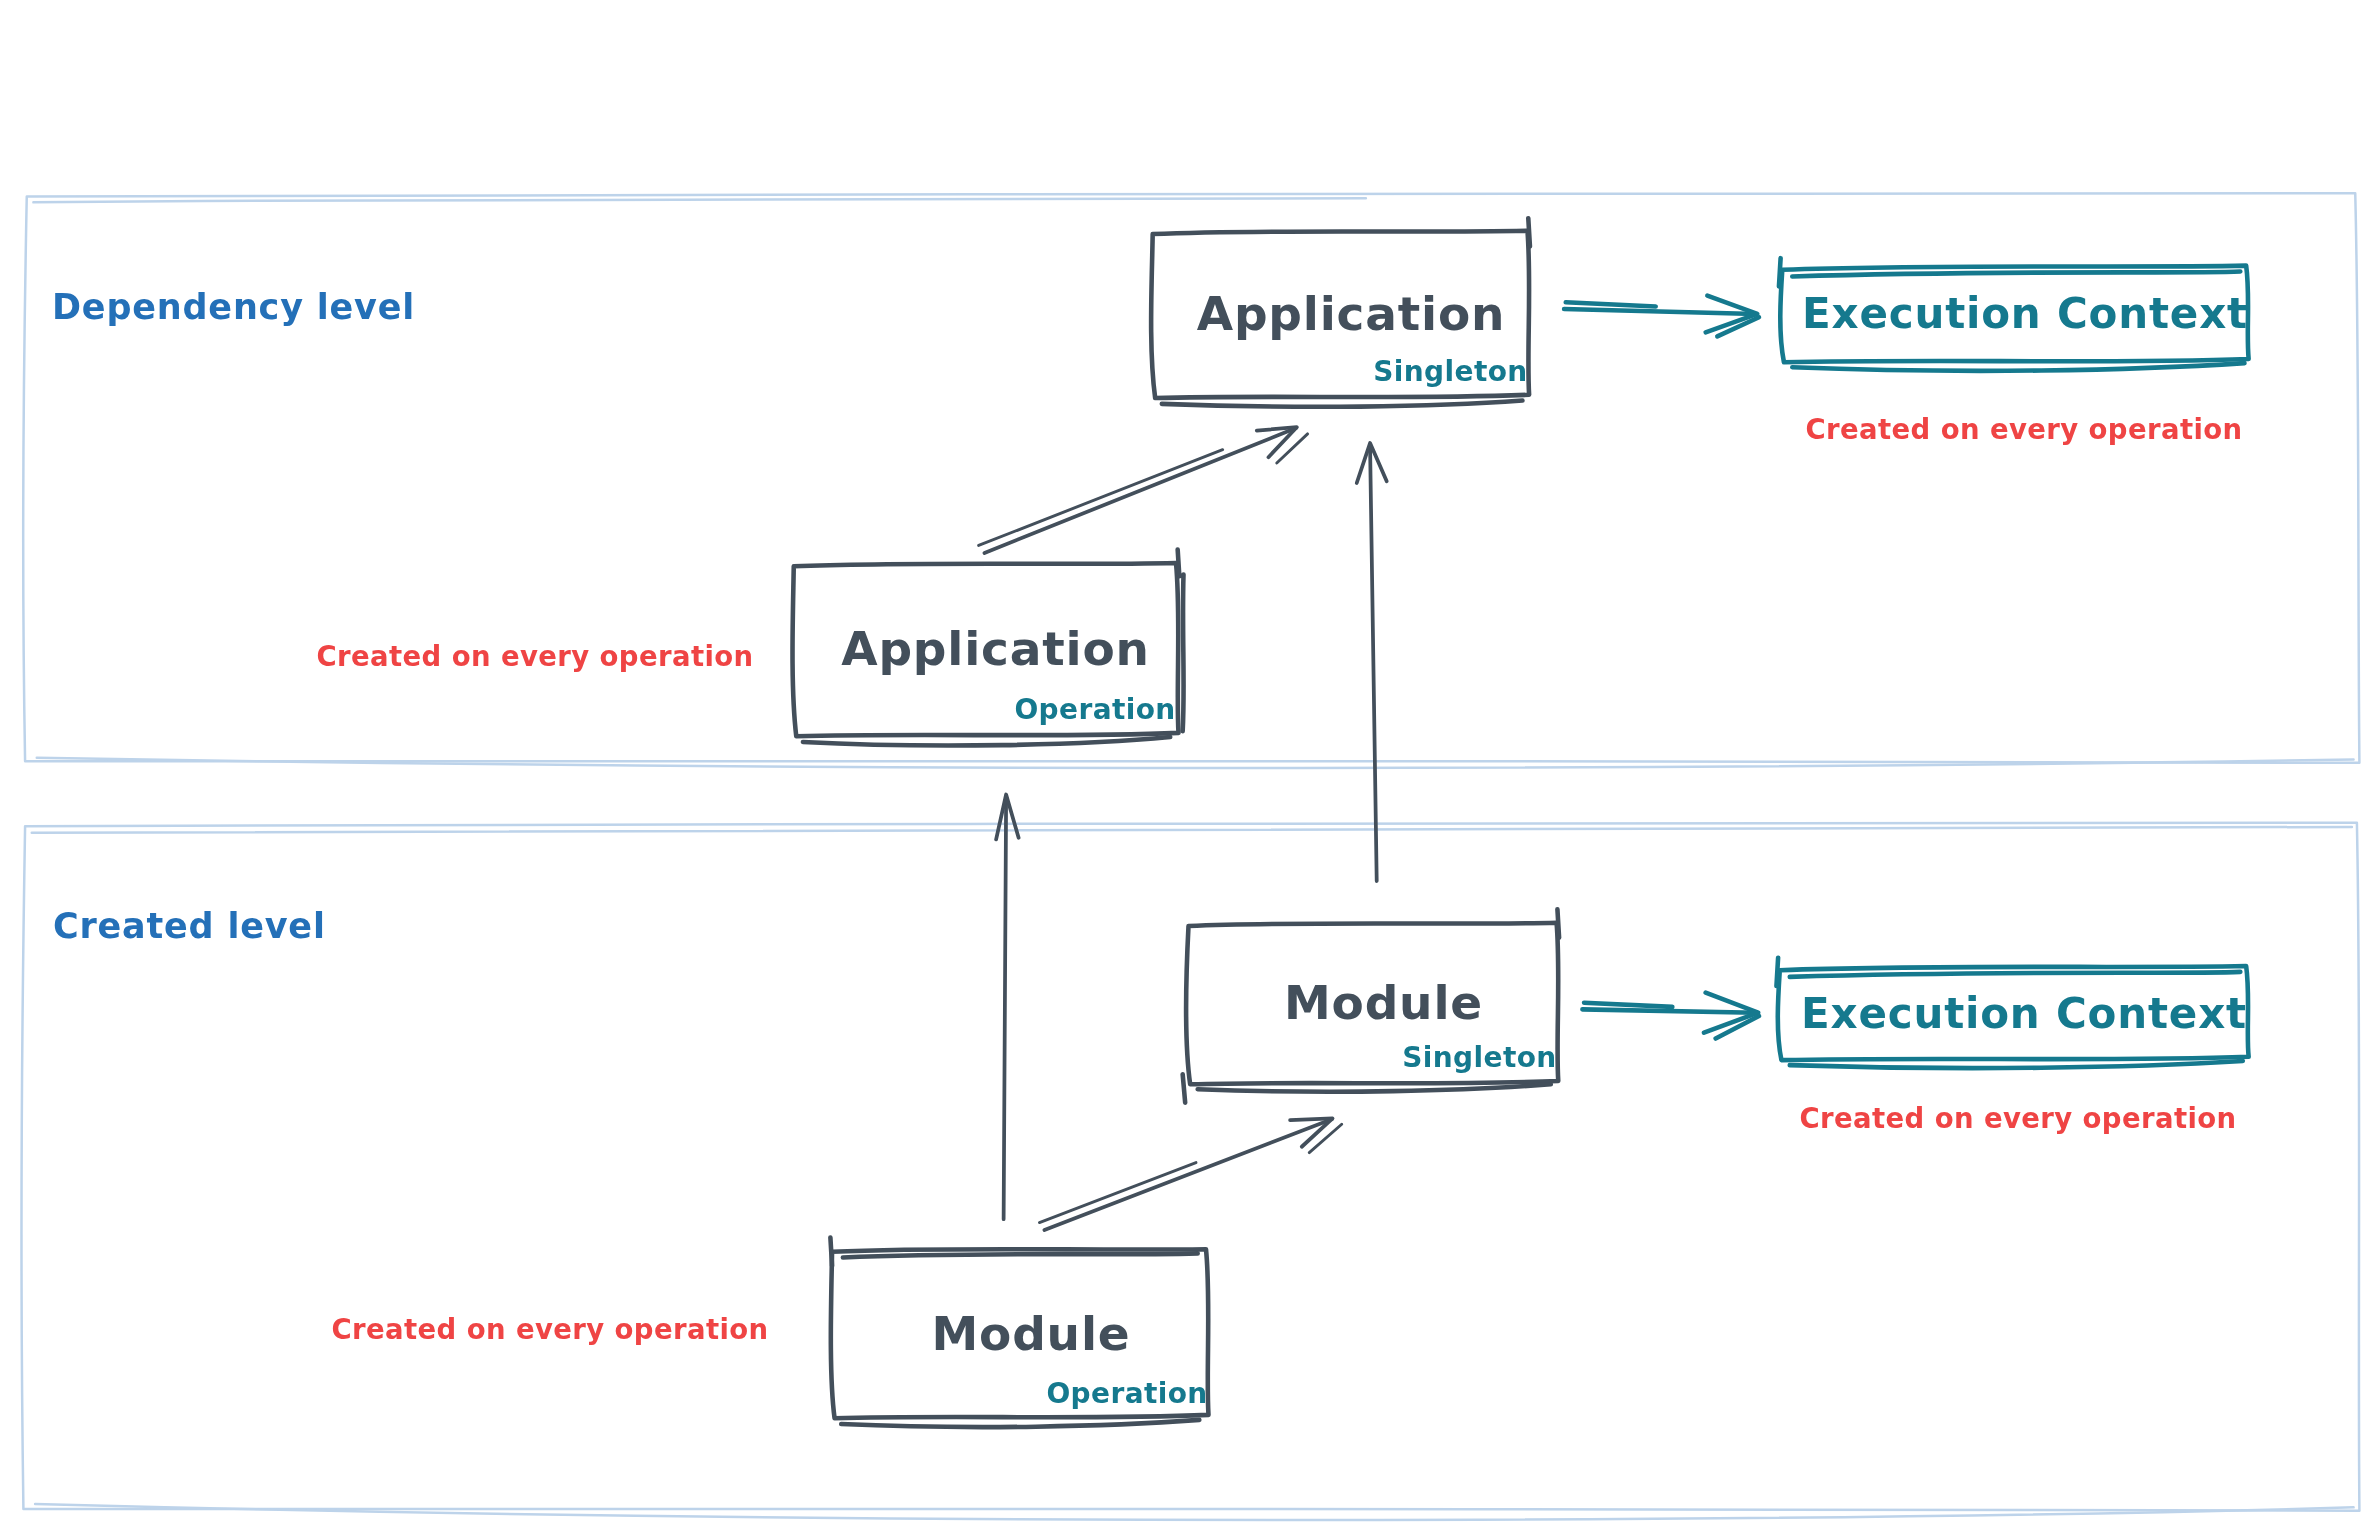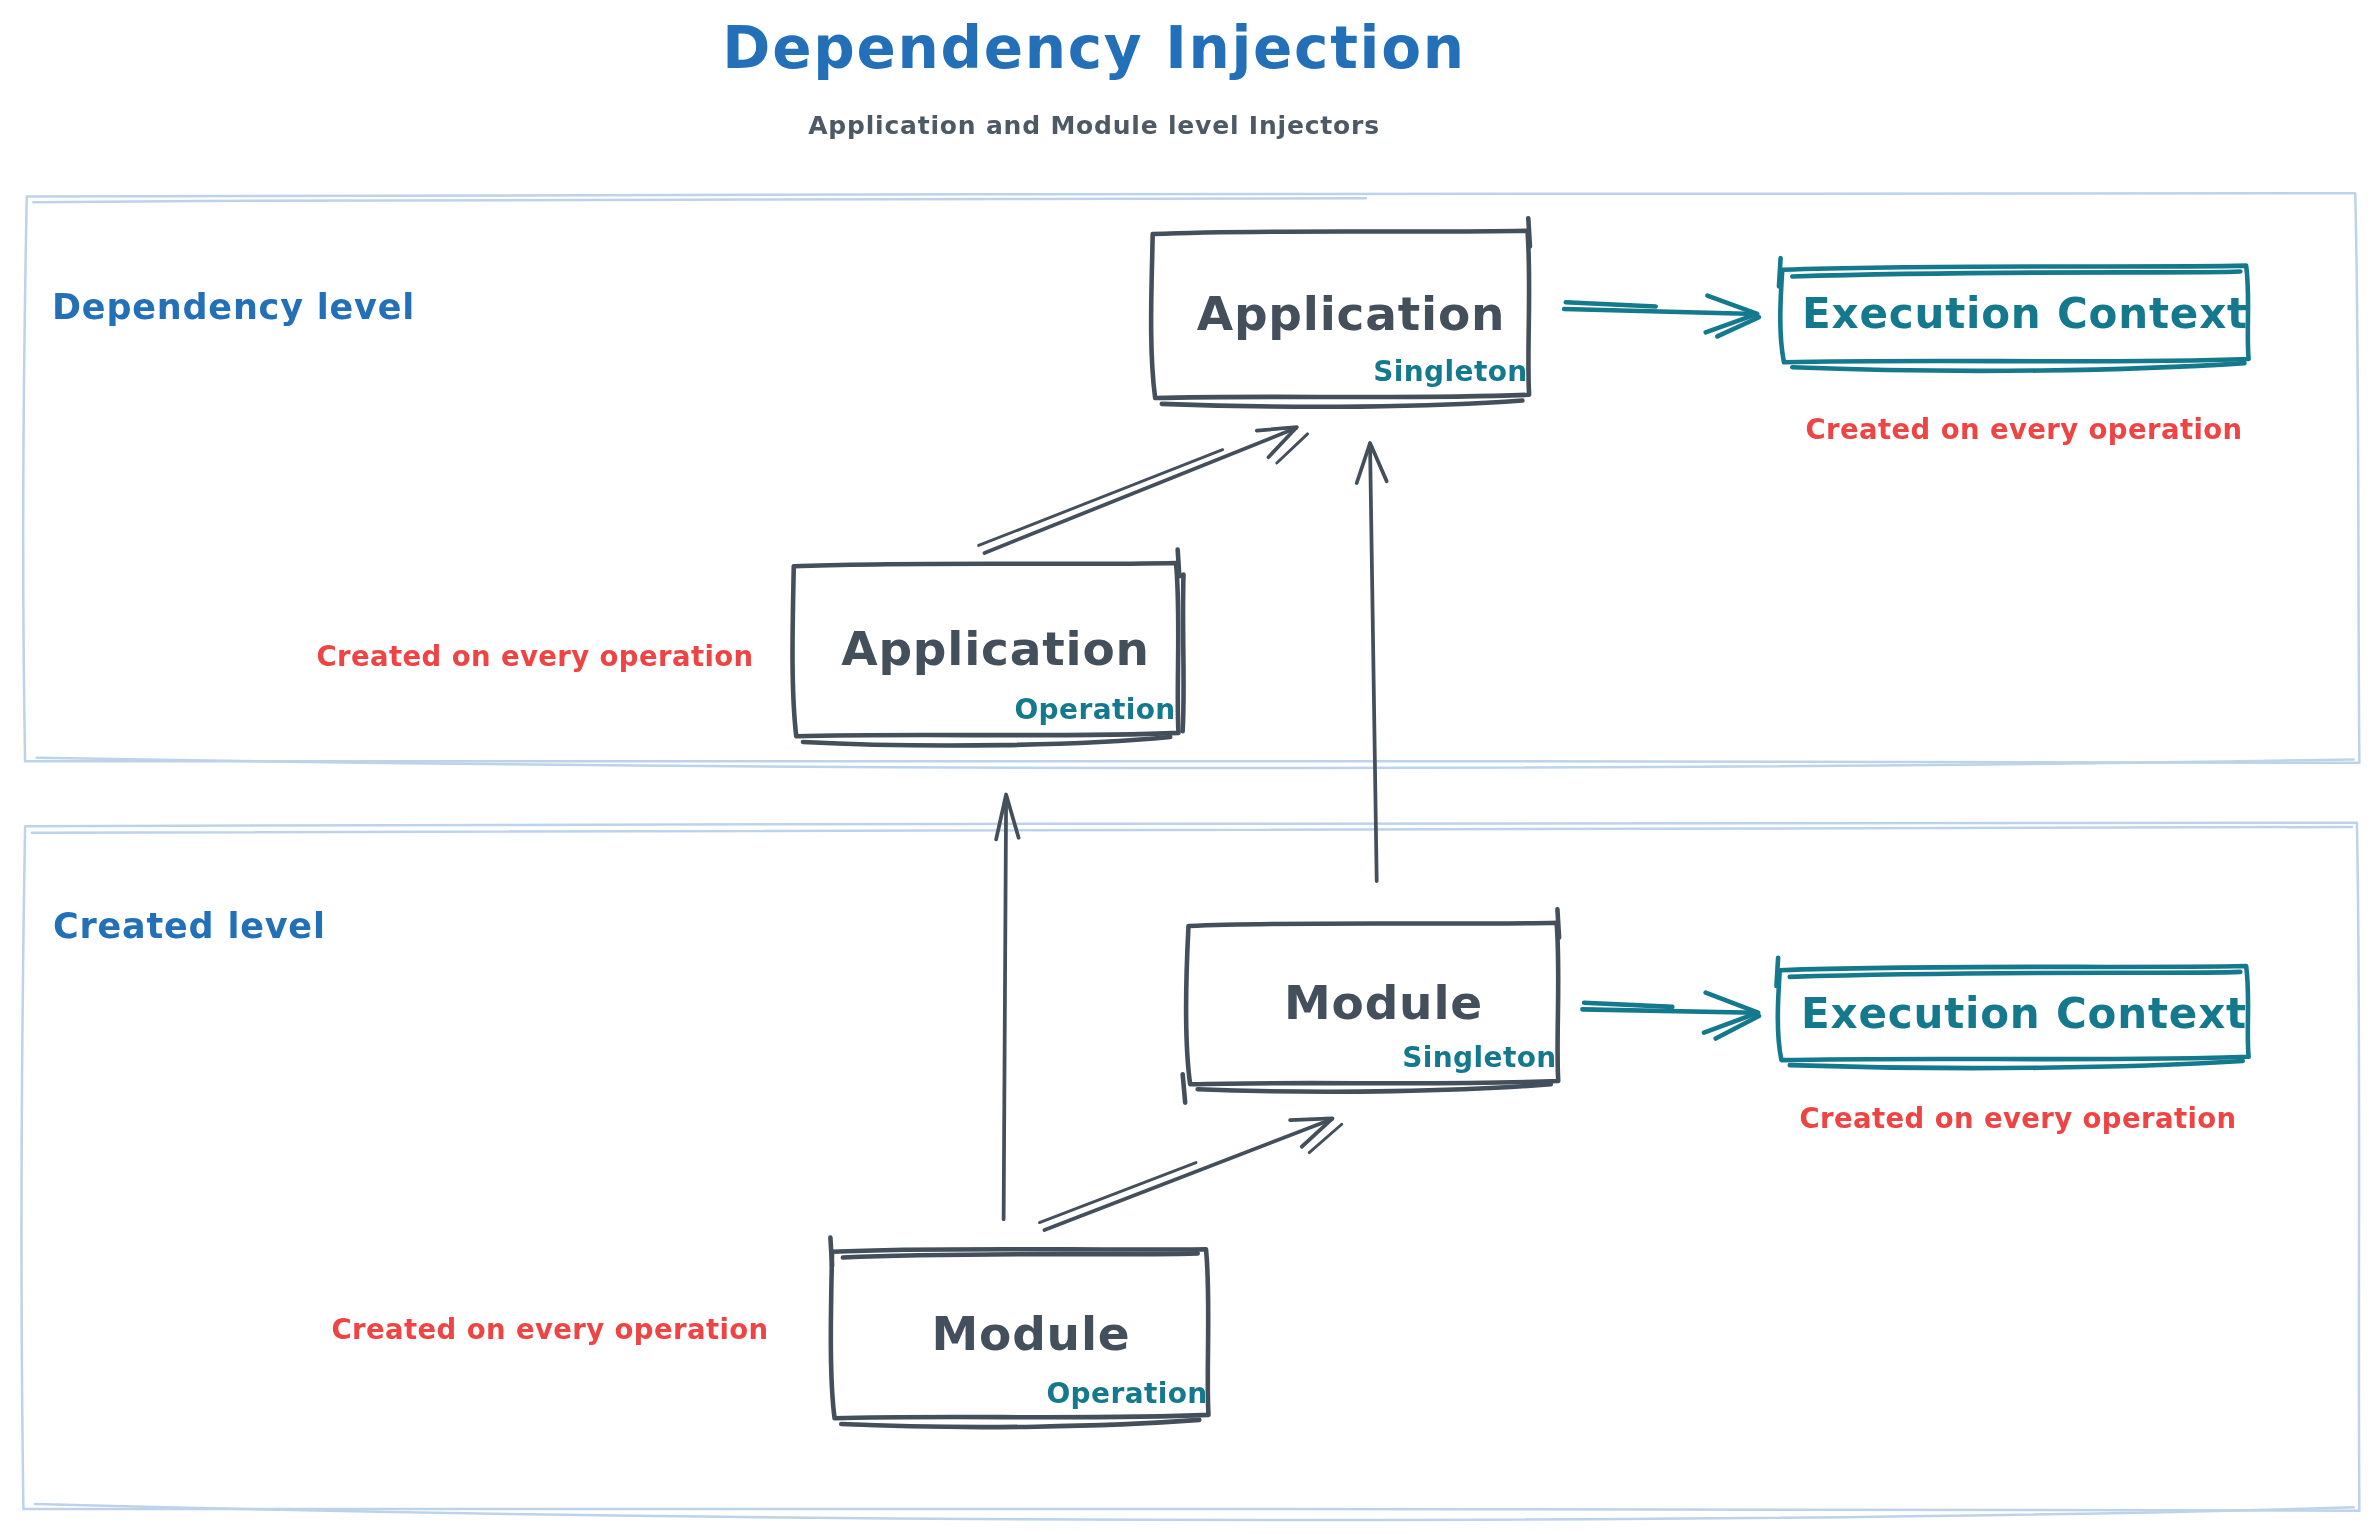--- a/index.html
+++ b/index.html
@@ -124,22 +124,20 @@
       <path class="teal-stroke box-fill" d="M 2137,1165 C 2330,1158 2560,1163 2697,1160 C 2702,1196 2697,1240 2700,1269 C 2540,1275 2320,1269 2139,1273 C 2132,1240 2135,1196 2137,1165 Z"></path>
       <path class="teal-stroke" d="M 2149,1173 C 2420,1165 2620,1170 2690,1167 M 2149,1279 C 2360,1286 2560,1282 2693,1274 M 2135,1150 L 2133,1184"></path>
     </g>
 
     <g>
       <path class="box-stroke box-fill" d="M 999,1503 C 1140,1497 1315,1502 1448,1500 C 1454,1560 1448,1650 1451,1699 C 1310,1705 1140,1699 1002,1703 C 995,1650 998,1560 999,1503 Z"></path>
       <path class="box-stroke" d="M 1012,1510 C 1170,1503 1330,1508 1438,1505 M 1010,1710 C 1170,1717 1330,1713 1440,1705 M 997,1486 L 999,1520"></path>
     </g>
   </svg>
 
-  <div class="txt title" style="left:1094px;top:15px;">Dependency Injection</div>
-  <div class="txt subtitle" style="left:1094px;top:112px;">Application and Module level Injectors</div>
 
   <div class="txt section-label" style="left:52px;top:287px;">Dependency level</div>
   <div class="txt section-label" style="left:53px;top:906px;">Created level</div>
 
   <div class="node" style="left:1150px;top:229px;width:380px;height:169px;">
     <div class="node-main">Application</div>
     <div class="node-scope">Singleton</div>
   </div>
 
   <div class="node" style="left:1779px;top:264px;width:470px;height:98px;">

